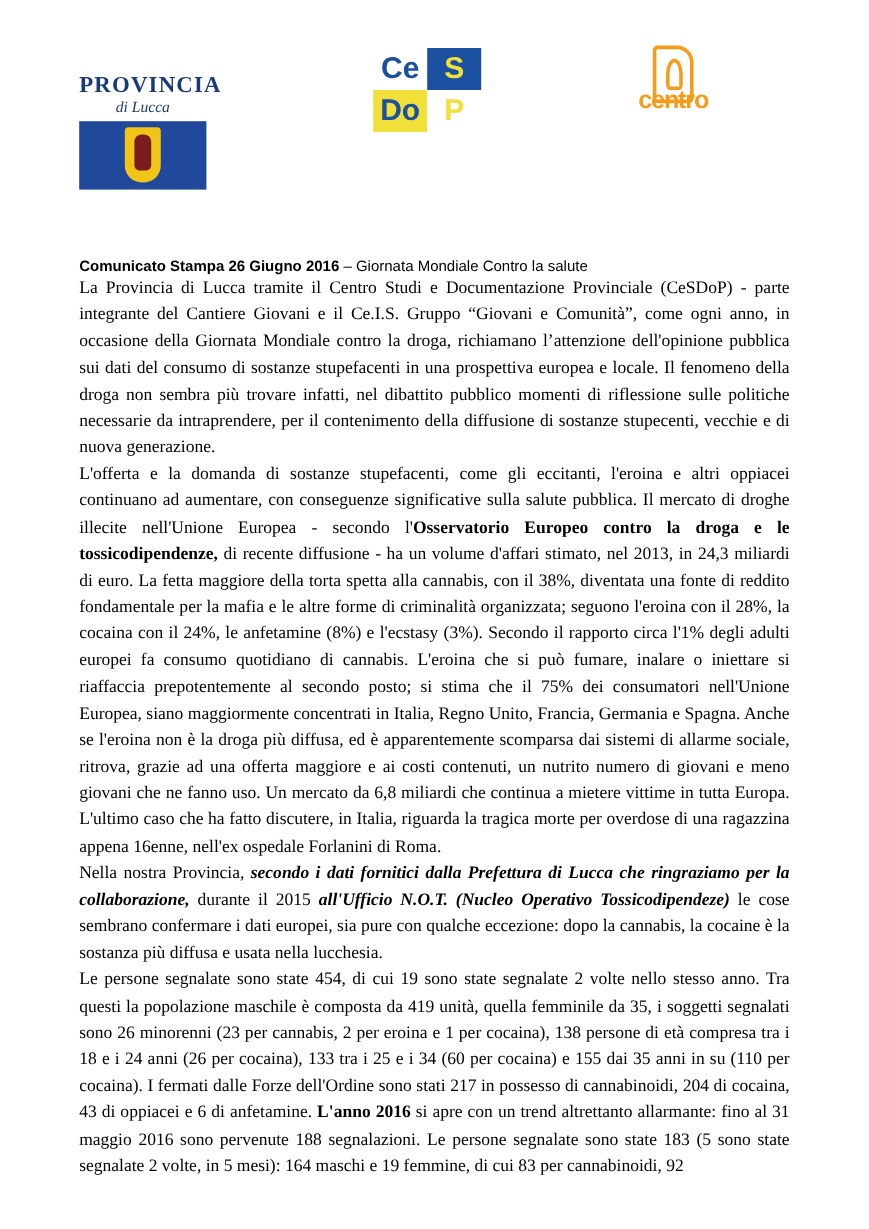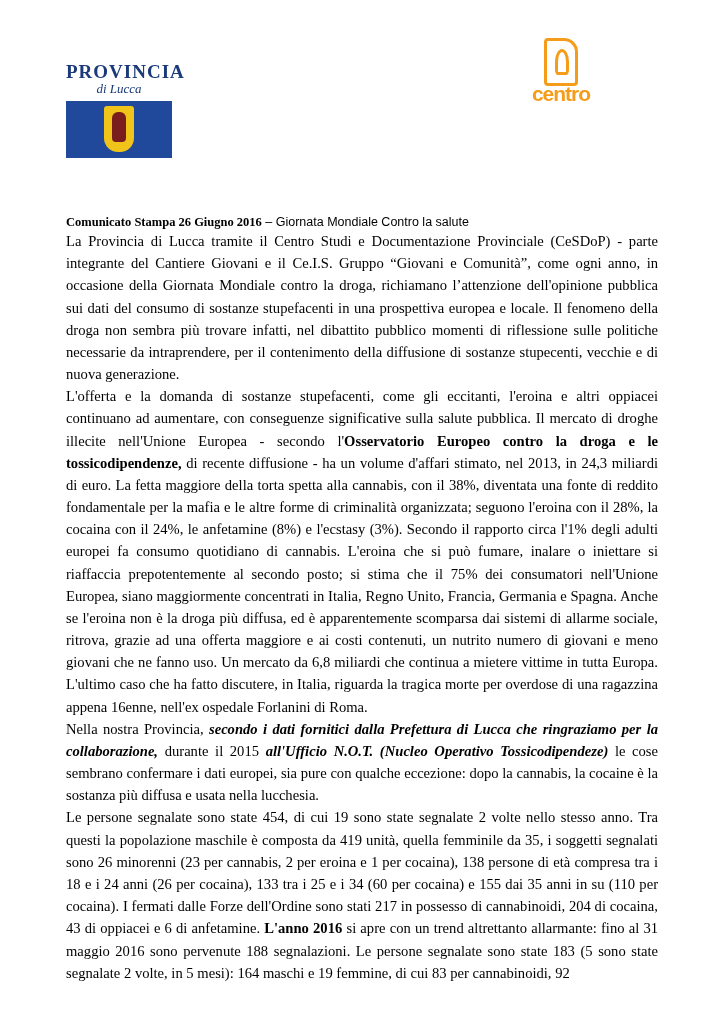--- a/index.html
+++ b/index.html
@@ -134,40 +134,39 @@
     top: 8px;
     width: 14px;
     height: 26px;
     border: 3px solid #f59c1a;
     border-radius: 50% 50% 20% 20%;
     box-sizing: border-box;
   }
   .logo-centro .word {
     position: absolute;
     left: 0;
-    top: 44px;
+    top: 34px;
     width: 110px;
     text-align: center;
     font-family: "Liberation Sans", sans-serif;
     font-weight: bold;
     font-size: 21px;
     letter-spacing: -1px;
     color: #f59c1a;
   }
 
   
   .title-line {
     font-family: "Liberation Sans", sans-serif;
     font-size: 12.5px;
     margin-top: 50px;
     margin-bottom: 0;
   }
   .title-line .strong {
     font-weight: bold;
-    font-family: Liberation Serif, serif;
   }
 
   
   .body-text {
     font-family: "Liberation Serif", serif;
     font-size: 14.6px;
     line-height: 1.52;
     text-align: justify;
   }
   .body-text p {
@@ -188,20 +187,26 @@
         <span class="prov-word">PROVINCIA</span>
         <span class="prov-sub">di Lucca</span>
       </div>
       <div class="prov-shield">
         <div class="inner">
           <div class="fig"></div>
         </div>
       </div>
     </div>
 
+    <div class="logo-cesdop">
+      <div class="sq cs-ce">Ce</div>
+      <div class="sq cs-s">S</div>
+      <div class="sq cs-do">Do</div>
+      <div class="sq cs-p">P</div>
+    </div>
 
     <div class="logo-centro">
       <div class="horse"></div>
       <div class="word">centro</div>
     </div>
 
   </div>
 
   <div class="title-line">
     <span class="strong">Comunicato Stampa 26 Giugno 2016</span><span> – Giornata Mondiale Contro la salute</span>

